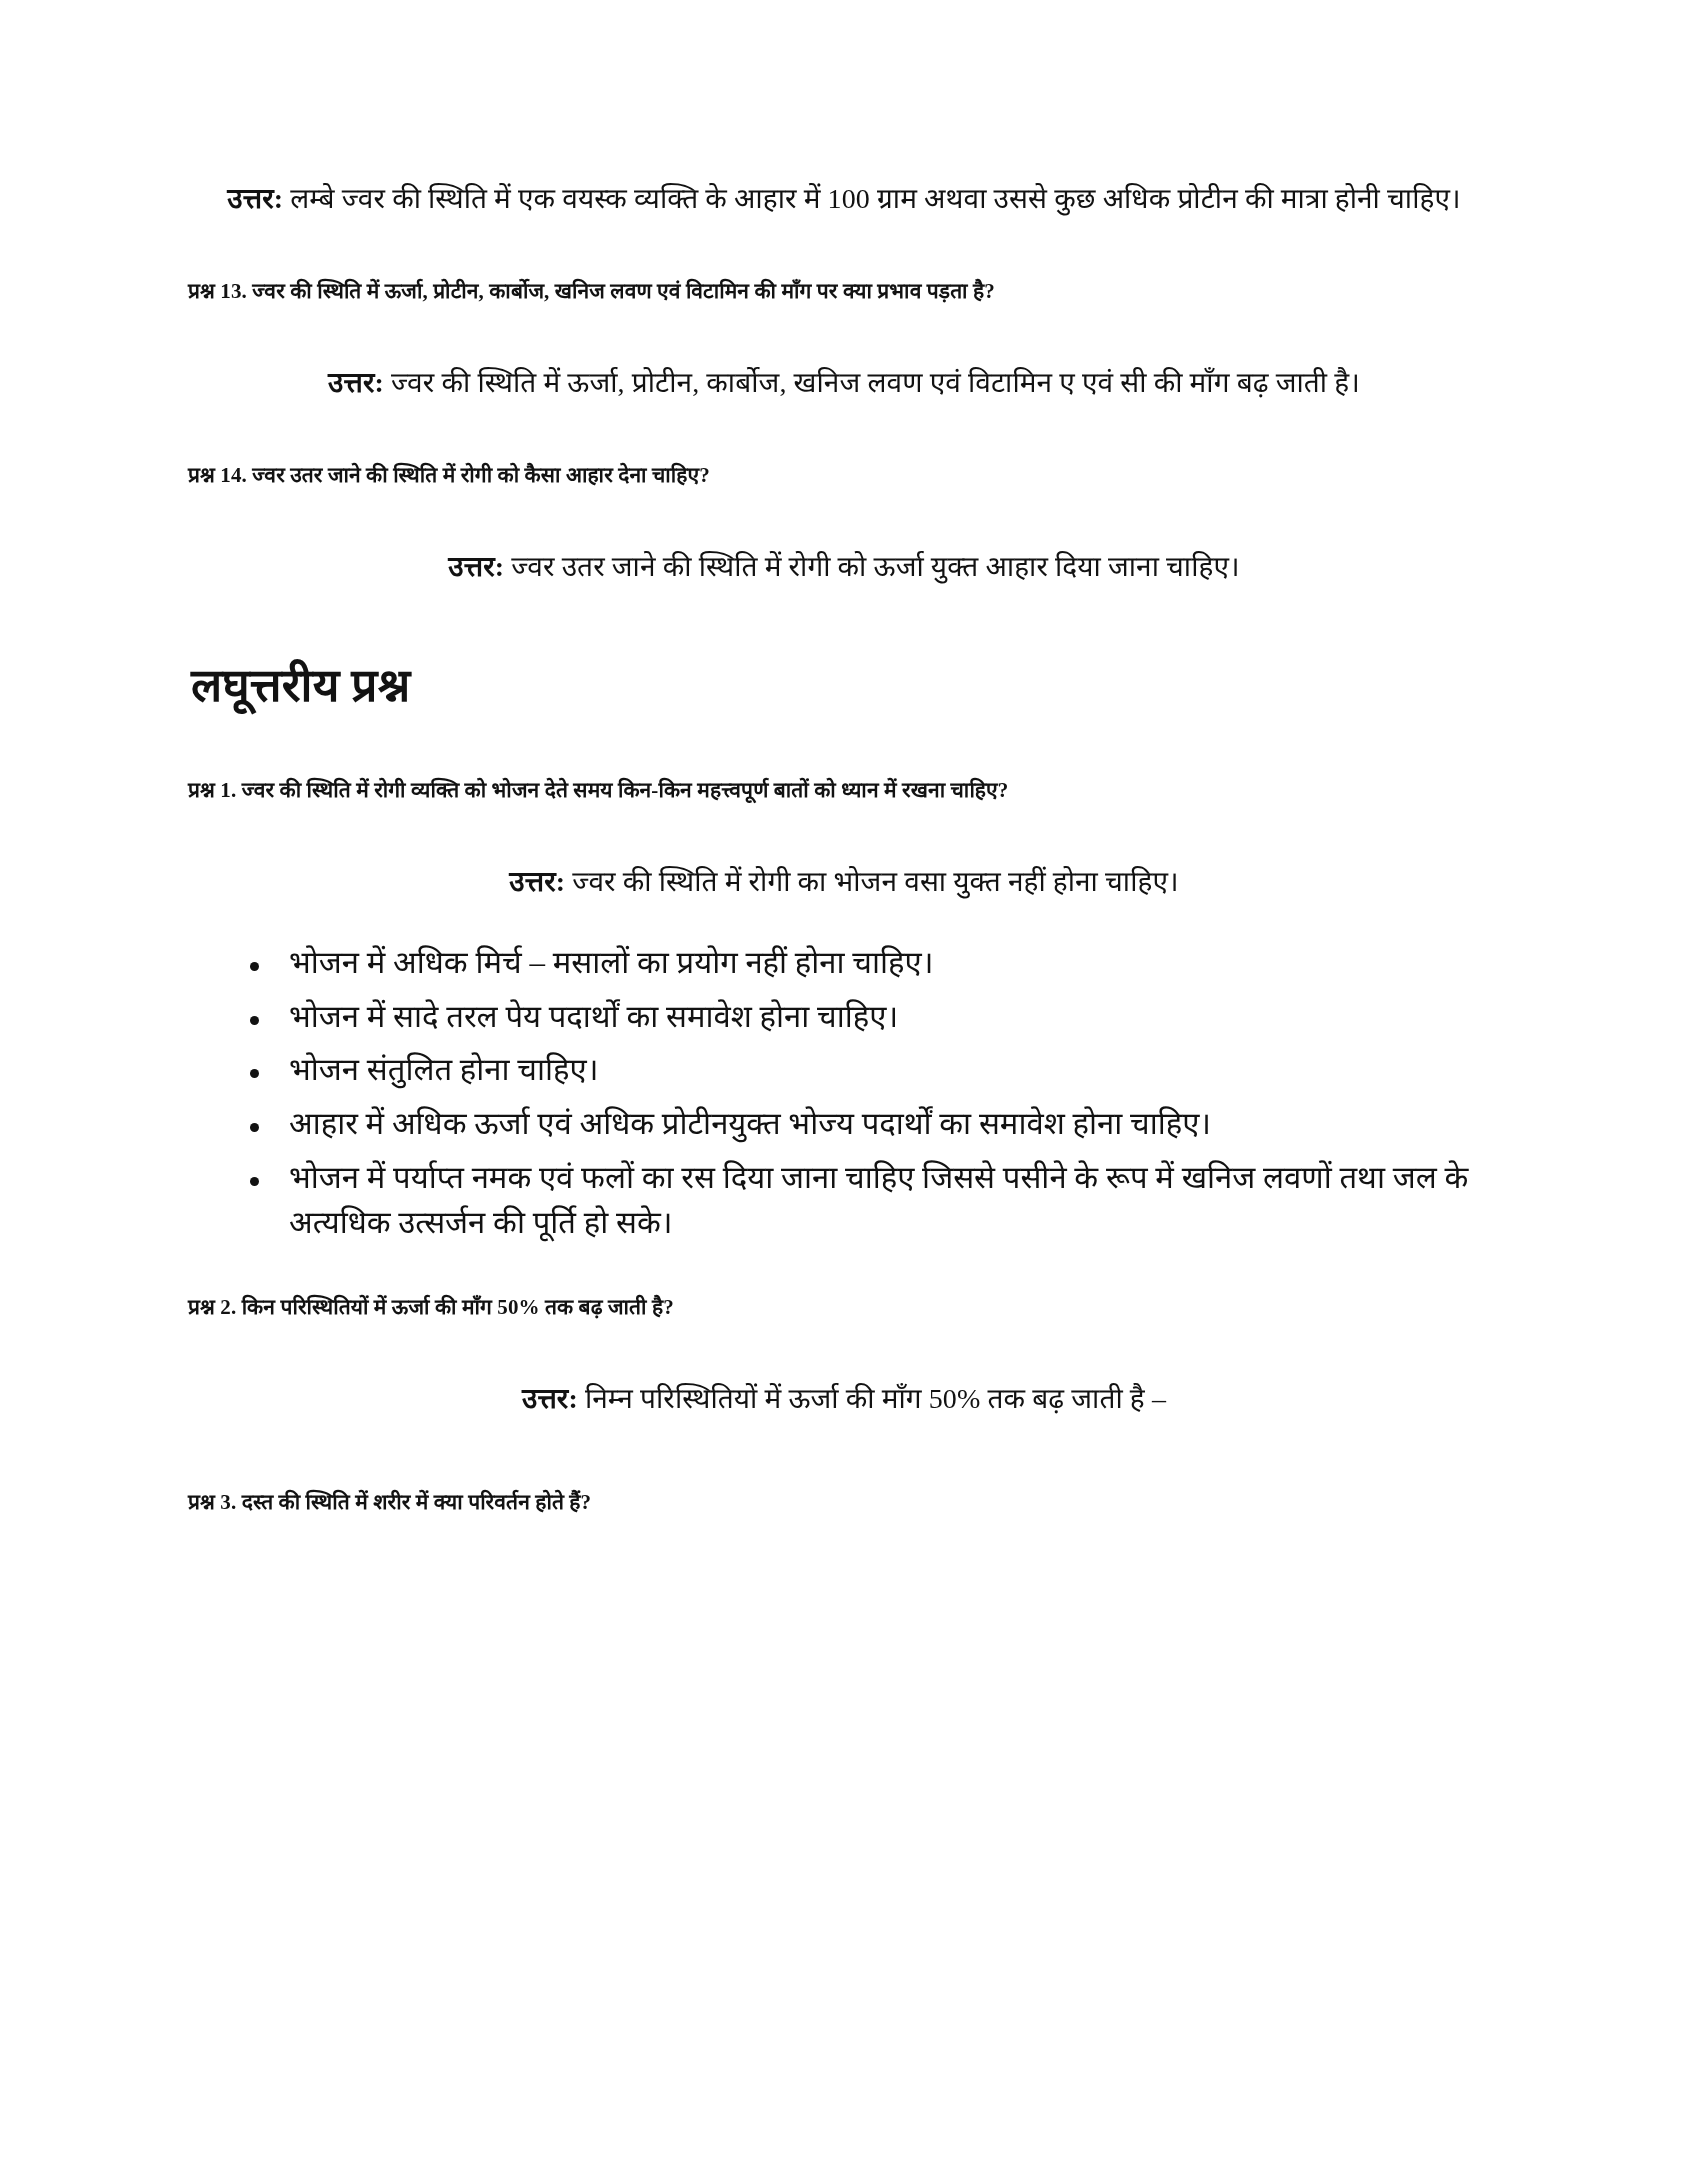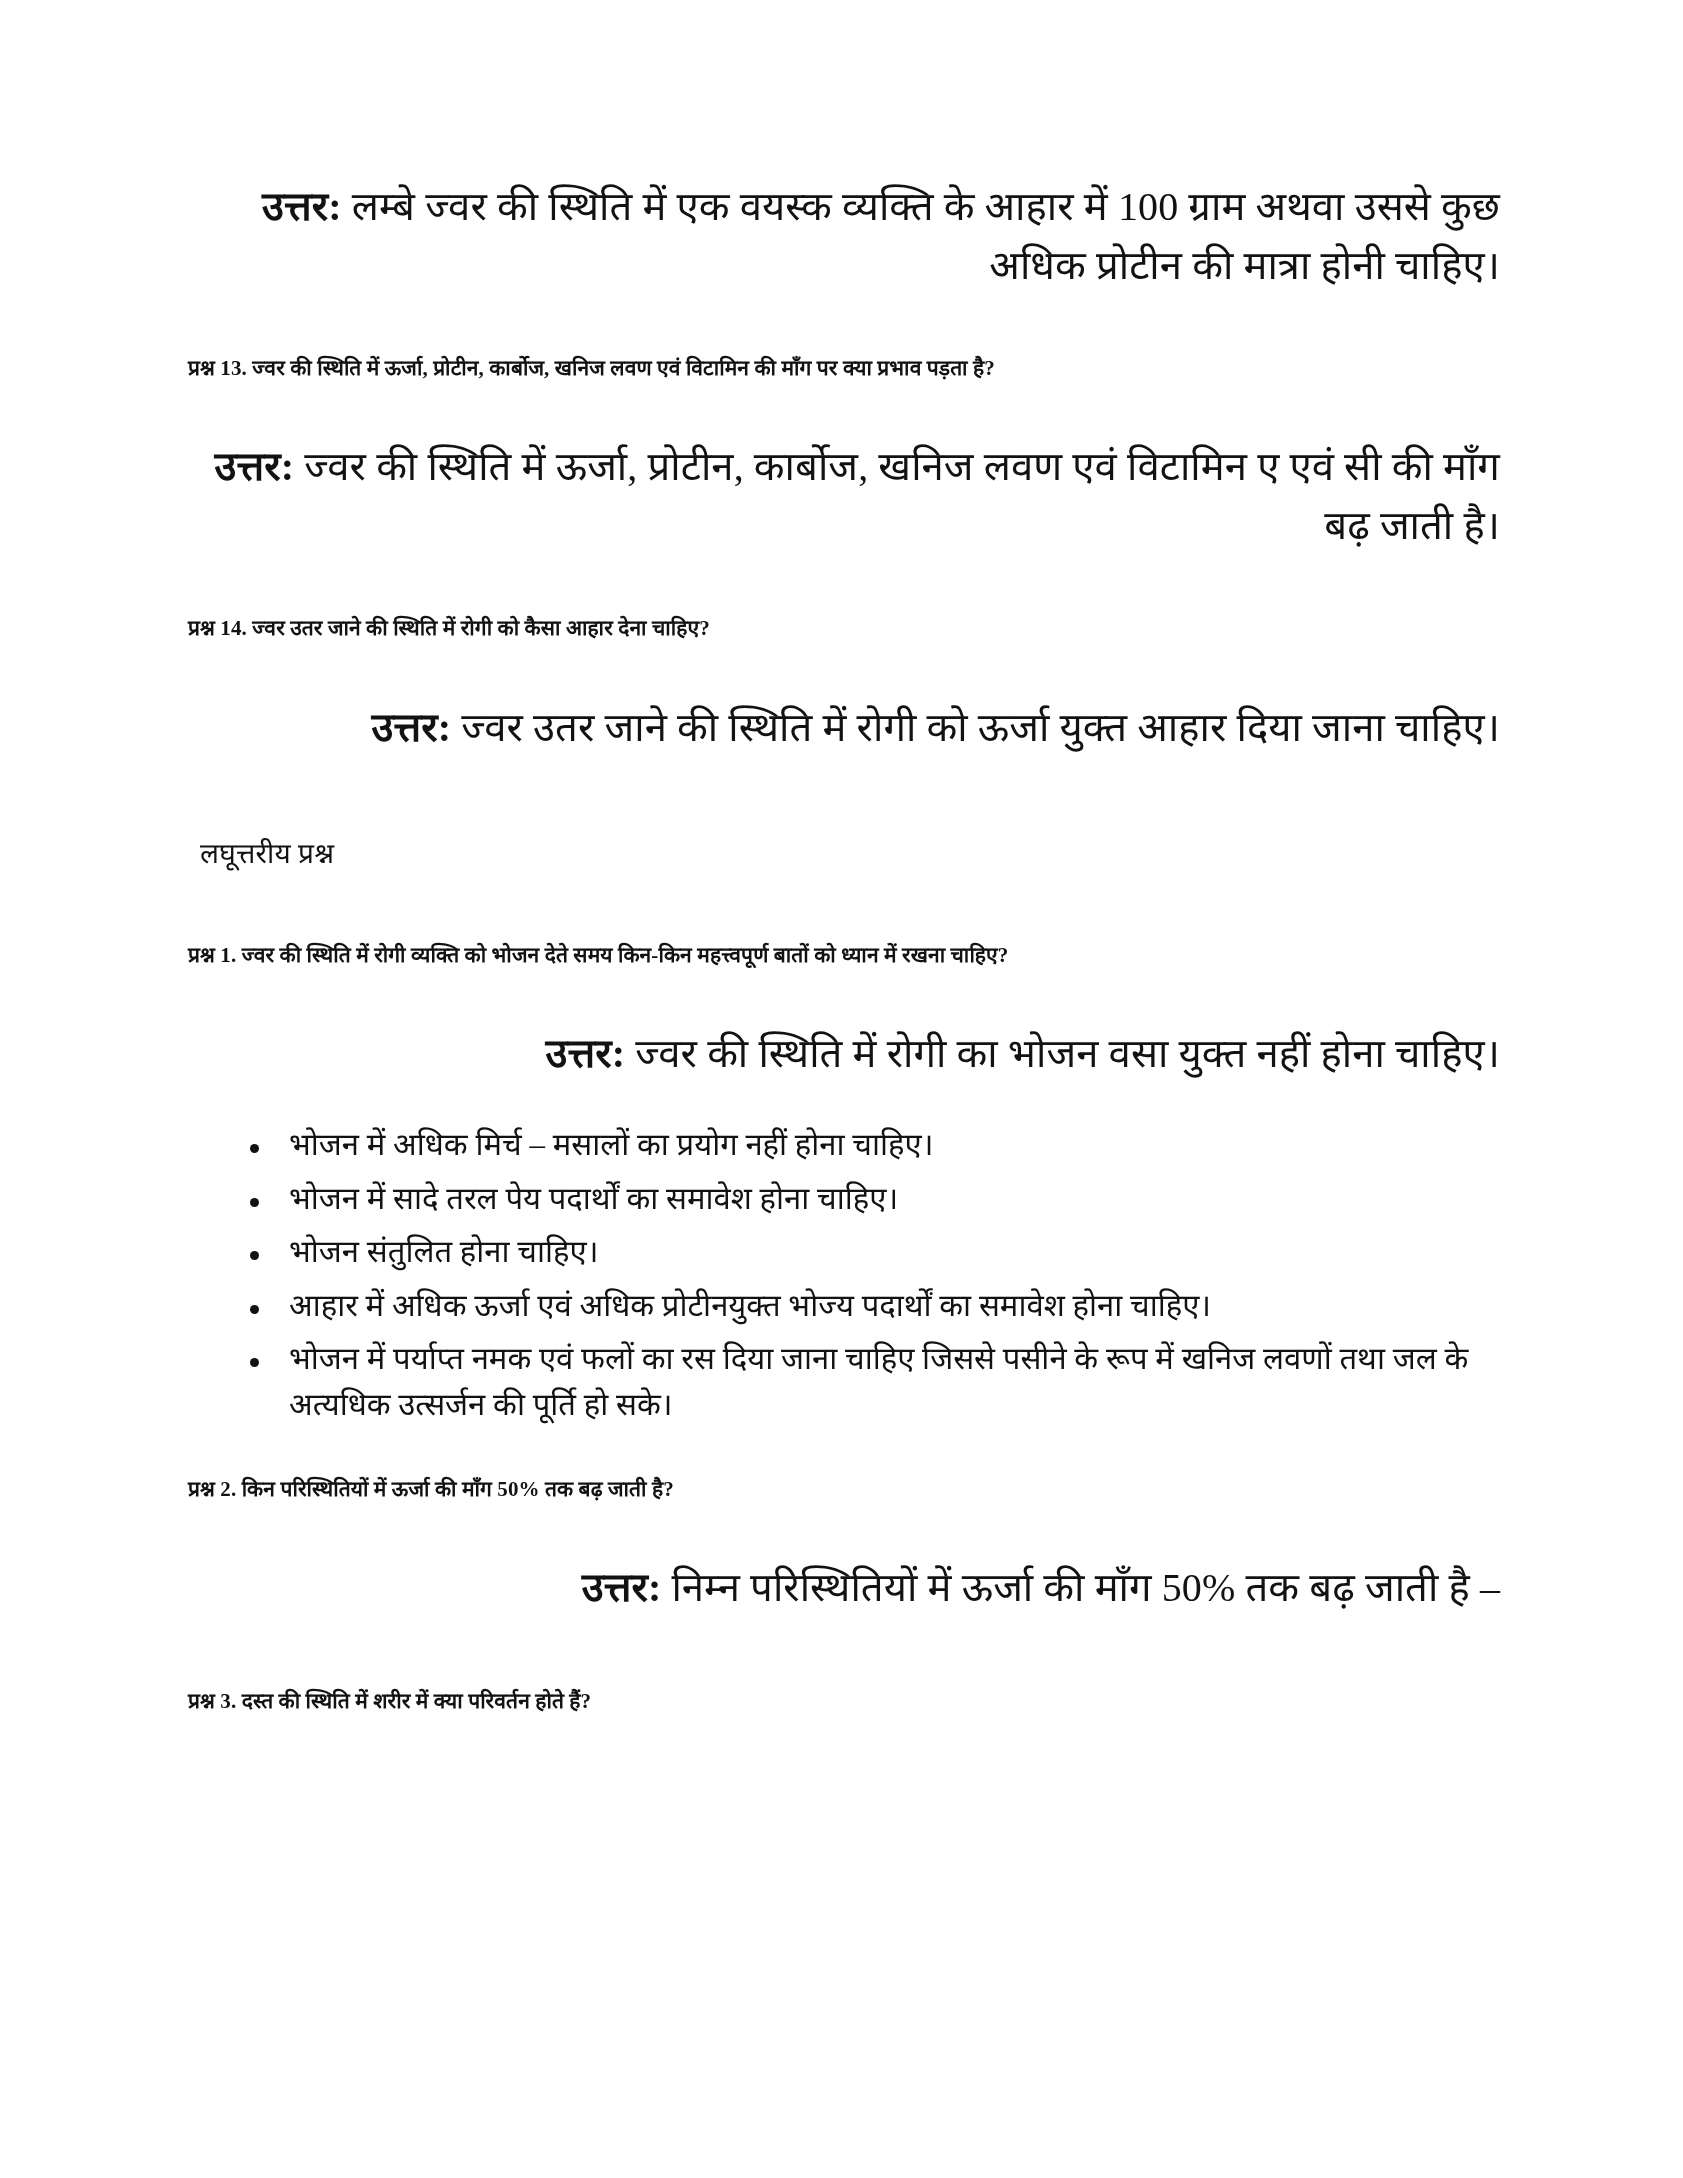--- a/index.html
+++ b/index.html
@@ -22,41 +22,41 @@
     height: 2178px;
     background: #ffffff;
     padding: 178px 183px 0 188px;
   }
   .doc-body {
     width: 1312px;
   }
 
   
   .para {
-    font-size: 40px;
+    font-size: 28px;
     line-height: 1.47;
     margin: 0 0 0 0;
-    text-align: right;
+    text-align: center;
     letter-spacing: 0.1px;
   }
   .para .lead {
     font-weight: bold;
   }
   .q-heading {
     font-size: 21px;
     line-height: 1.47;
     font-weight: bold;
     margin: 0;
     letter-spacing: 0.1px;
   }
   .section-heading {
-    font-size: 28px;
+    font-size: 46px;
     line-height: 1.35;
-    font-weight: normal;
-    margin: 12px;
+    font-weight: bold;
+    margin: 3px;
     letter-spacing: 0.2px;
   }
 
   
   .gap-answer   { height: 55px; }
   .gap-question { height: 57px; }
   .gap-section  { height: 65px; }
   .gap-list     { height: 30px; }
   .gap-after-list { height: 38px; }
 

